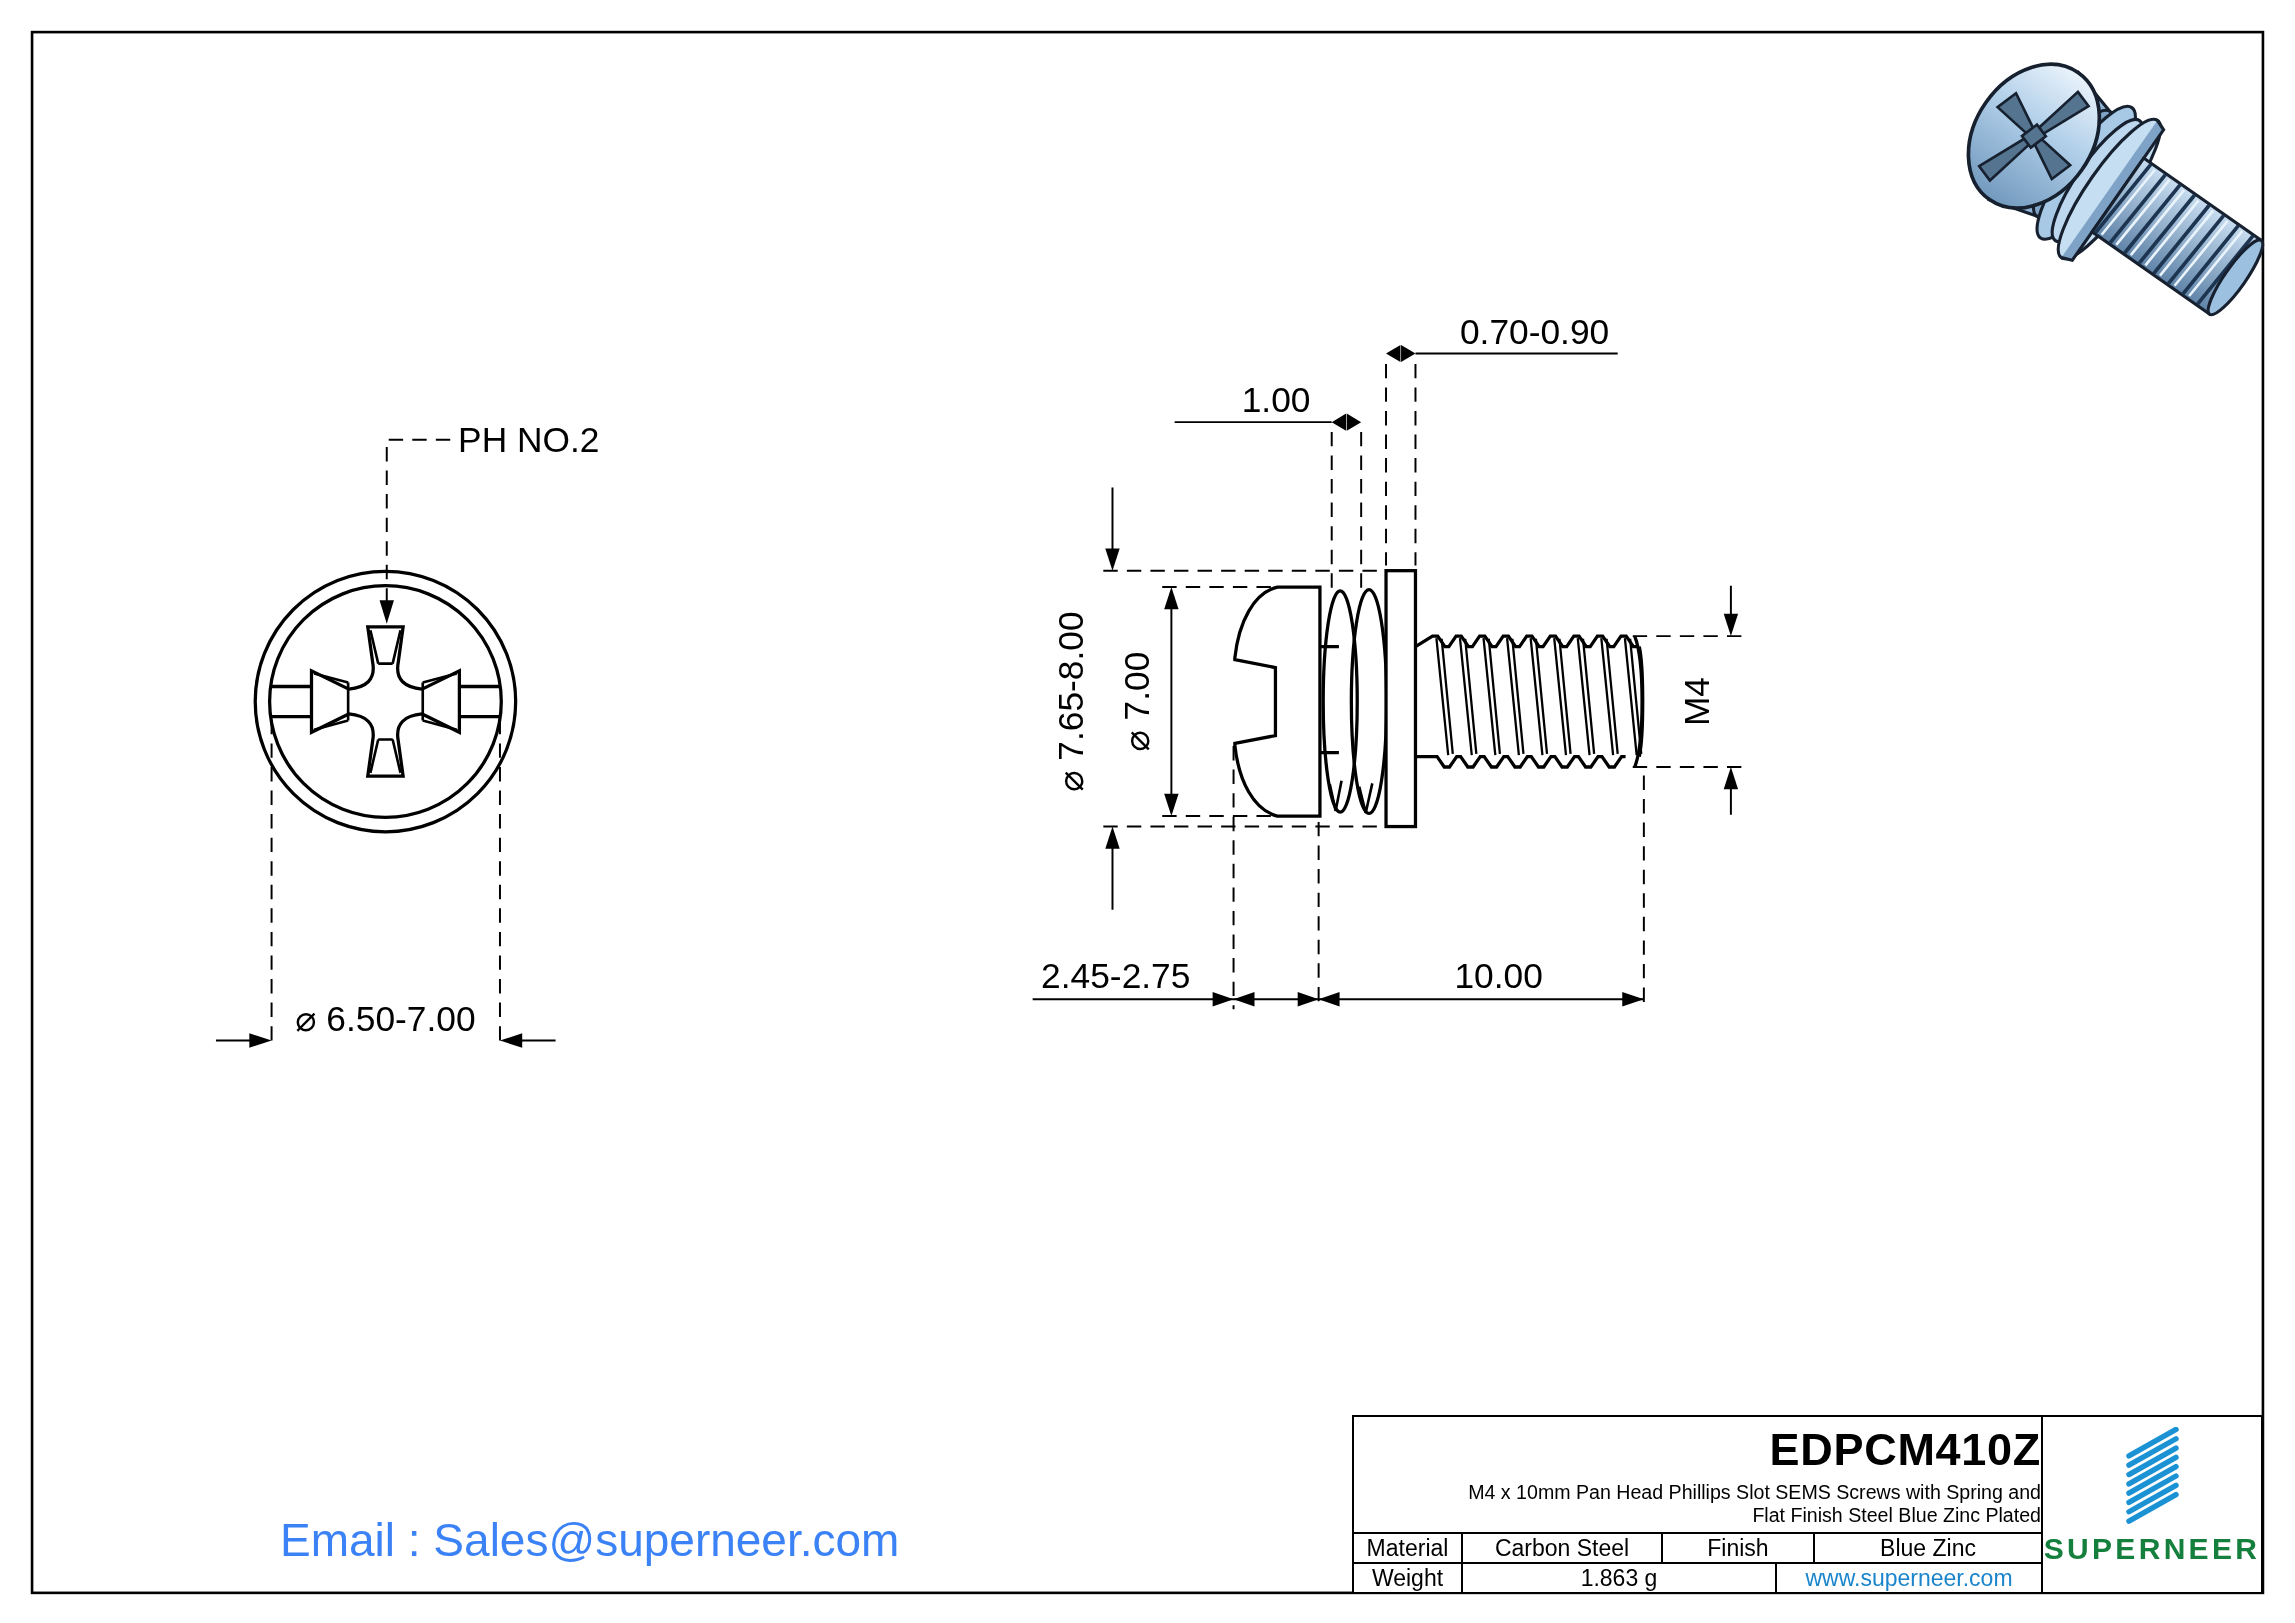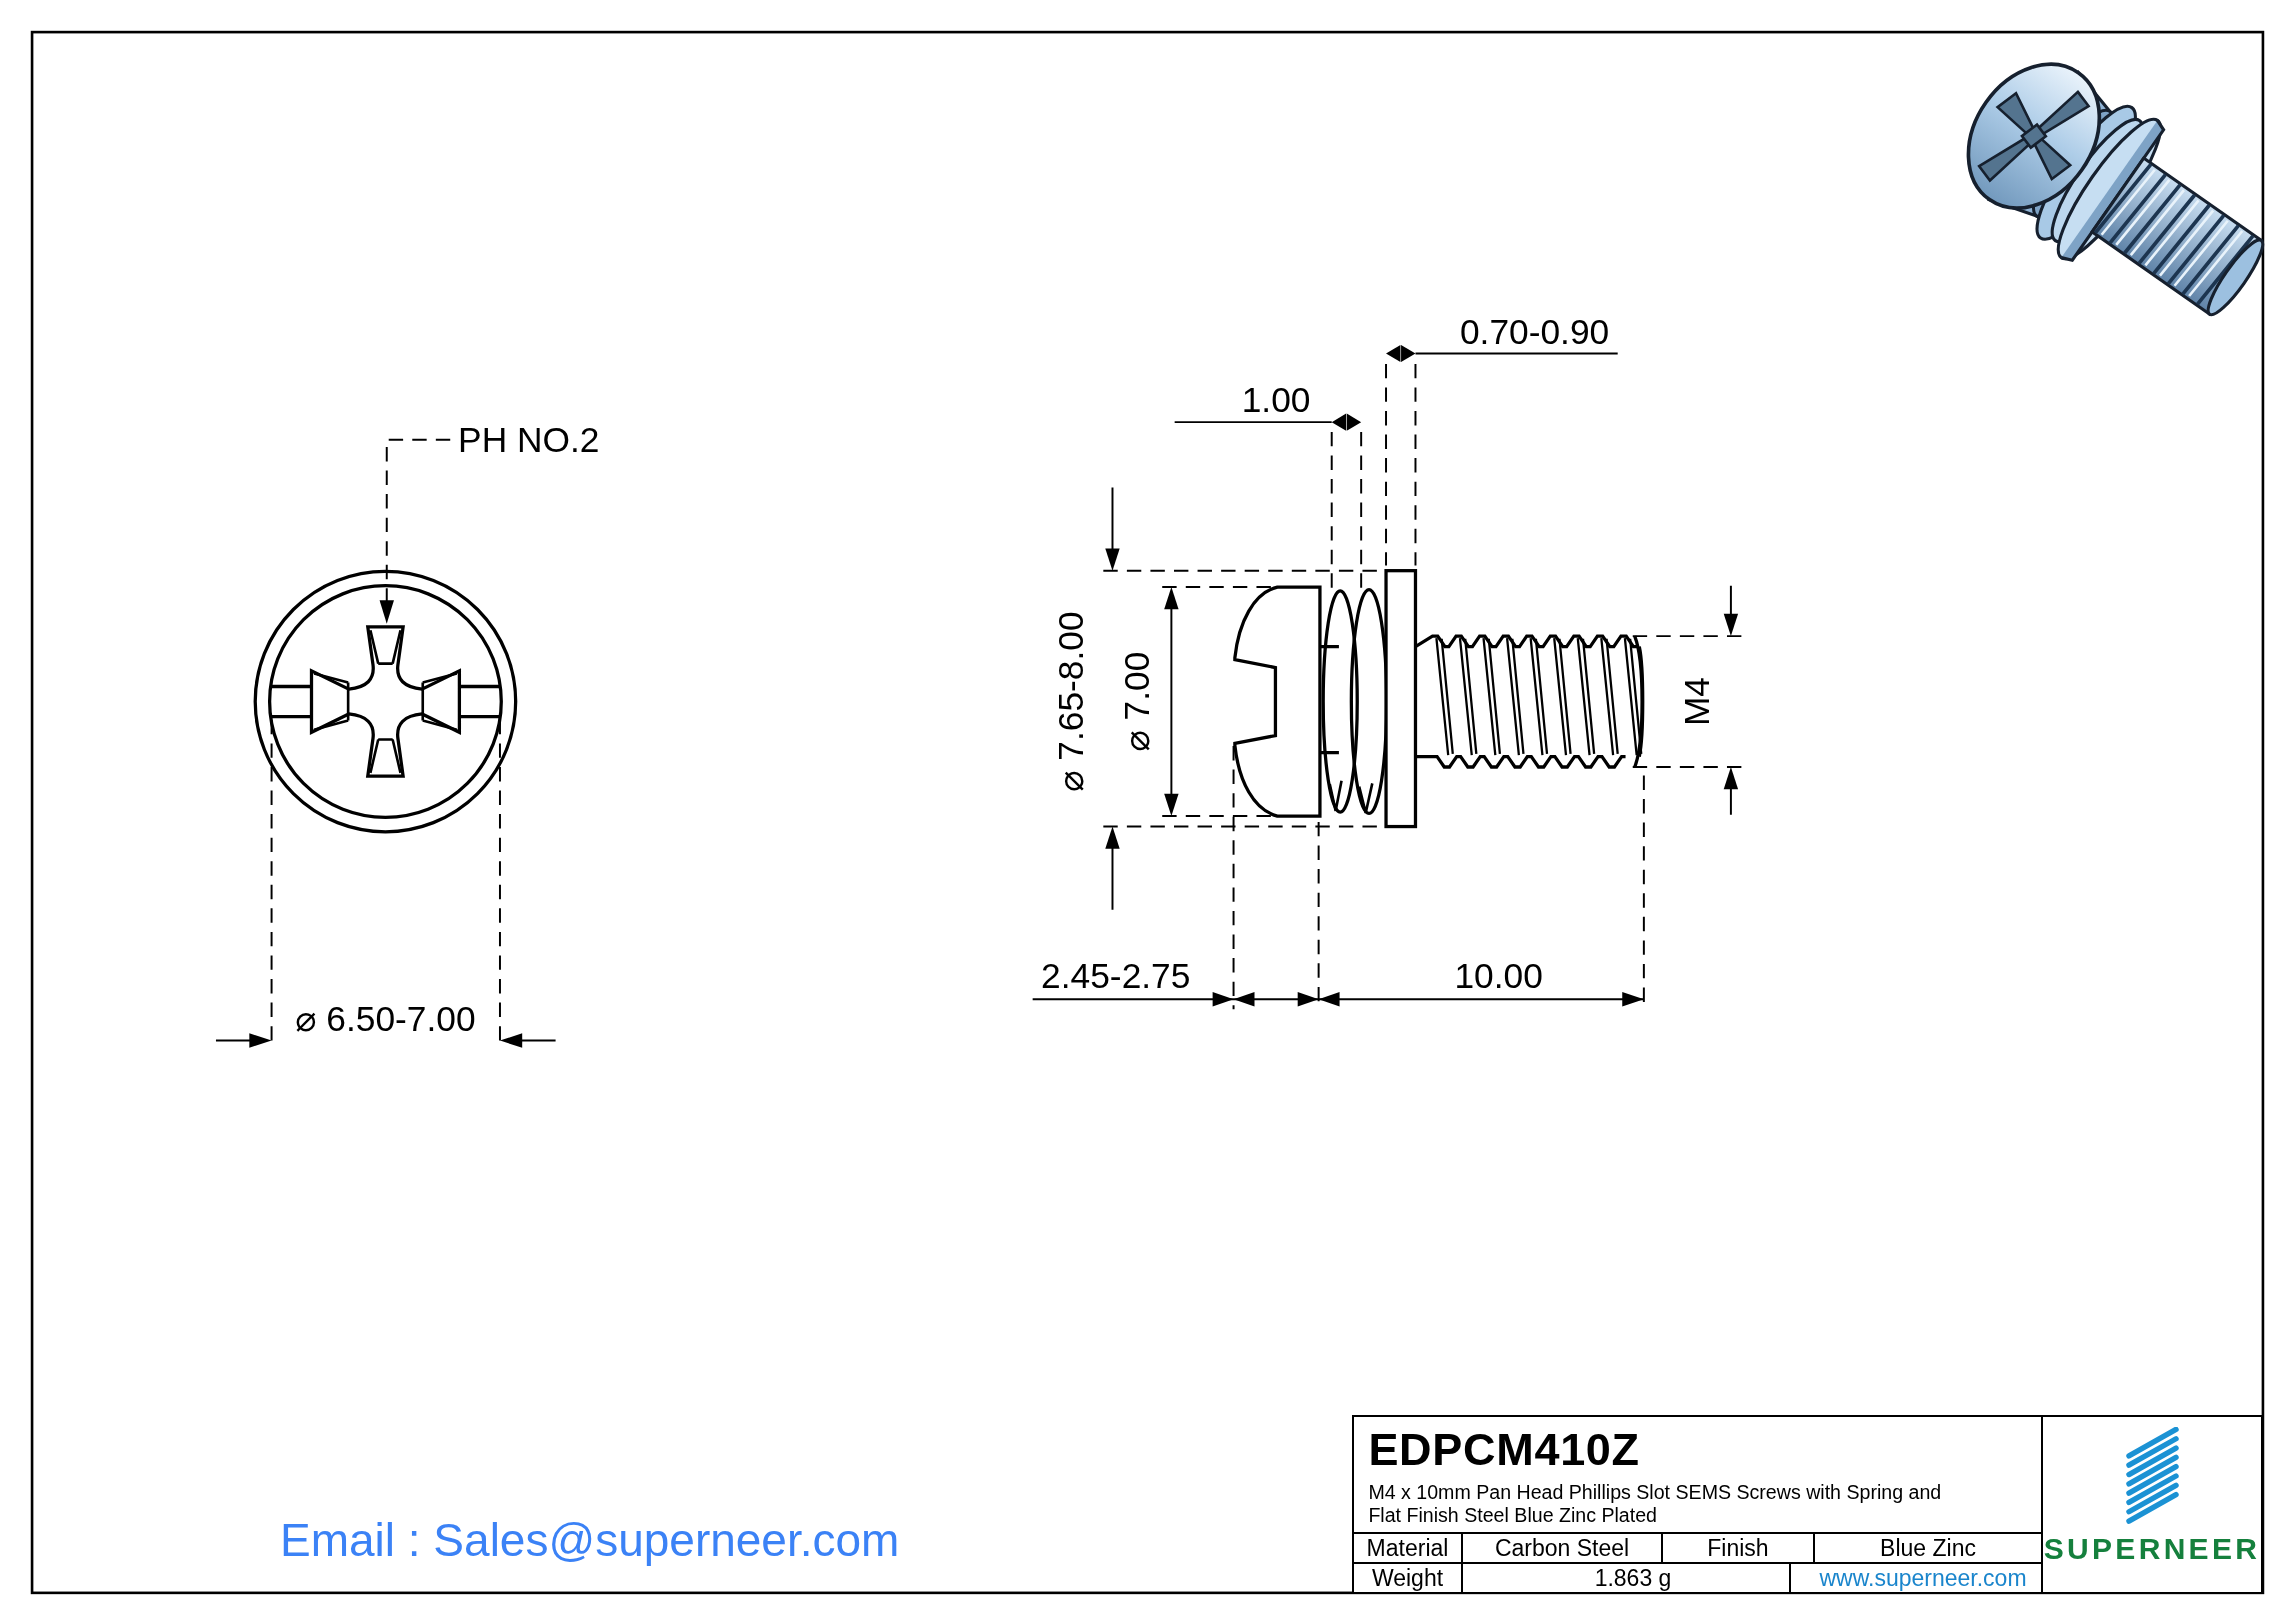--- a/index.html
+++ b/index.html
@@ -5,27 +5,27 @@
   html,body{margin:0;padding:0;background:#ffffff;}
   #page{position:relative;width:2295px;height:1623px;background:#ffffff;overflow:hidden;
         font-family:"Liberation Sans", sans-serif;}
   #drawing{position:absolute;left:0;top:0;}
   svg text{fill:#000;}
   .dimtext{font-size:54px;}
   .leadertext{font-size:54px;}
 
   
   #titleblock{position:absolute;left:1352px;top:1415px;width:911px;height:179px;
-              border:2.6px solid #000;box-sizing:border-box;display:flex;background:#fff;}
+              border:2.6px solid #000;box-sizing:border-box;display:flex;background:#fff;text-align:right;}
   #tb-left{width:687px;display:flex;flex-direction:column;}
   #tb-header{height:115px;box-sizing:border-box;padding:6.5px 0 0 14.4px;}
   #tb-pn{font-size:45px;font-weight:bold;letter-spacing:0.7px;}
   #tb-desc{margin-top:5.2px;font-size:19.6px;line-height:23px;}
   .tb-row{height:30px;display:flex;border-top:2.6px solid #000;box-sizing:border-box;}
-  .tb-row:last-child{flex:1;gap:14px;}
+  .tb-row:last-child{flex:1;}
   .tb-cell{display:flex;align-items:center;justify-content:center;box-sizing:border-box;
            font-size:23px;border-right:2.6px solid #000;}
   .tb-cell.last{border-right:none;}
   #tb-logo{flex:1;border-left:2.6px solid #000;box-sizing:border-box;display:flex;
            flex-direction:column;align-items:center;justify-content:flex-start;padding-top:9.2px;}
   #brand{margin-top:6.5px;font-size:30px;font-weight:bold;letter-spacing:3.3px;color:#15803d;}
   .linkblue{color:#1a85cc;text-decoration:none;}
 
   #email{position:absolute;left:280px;top:1513px;font-size:46px;color:#3b82f6;}
 </style>

